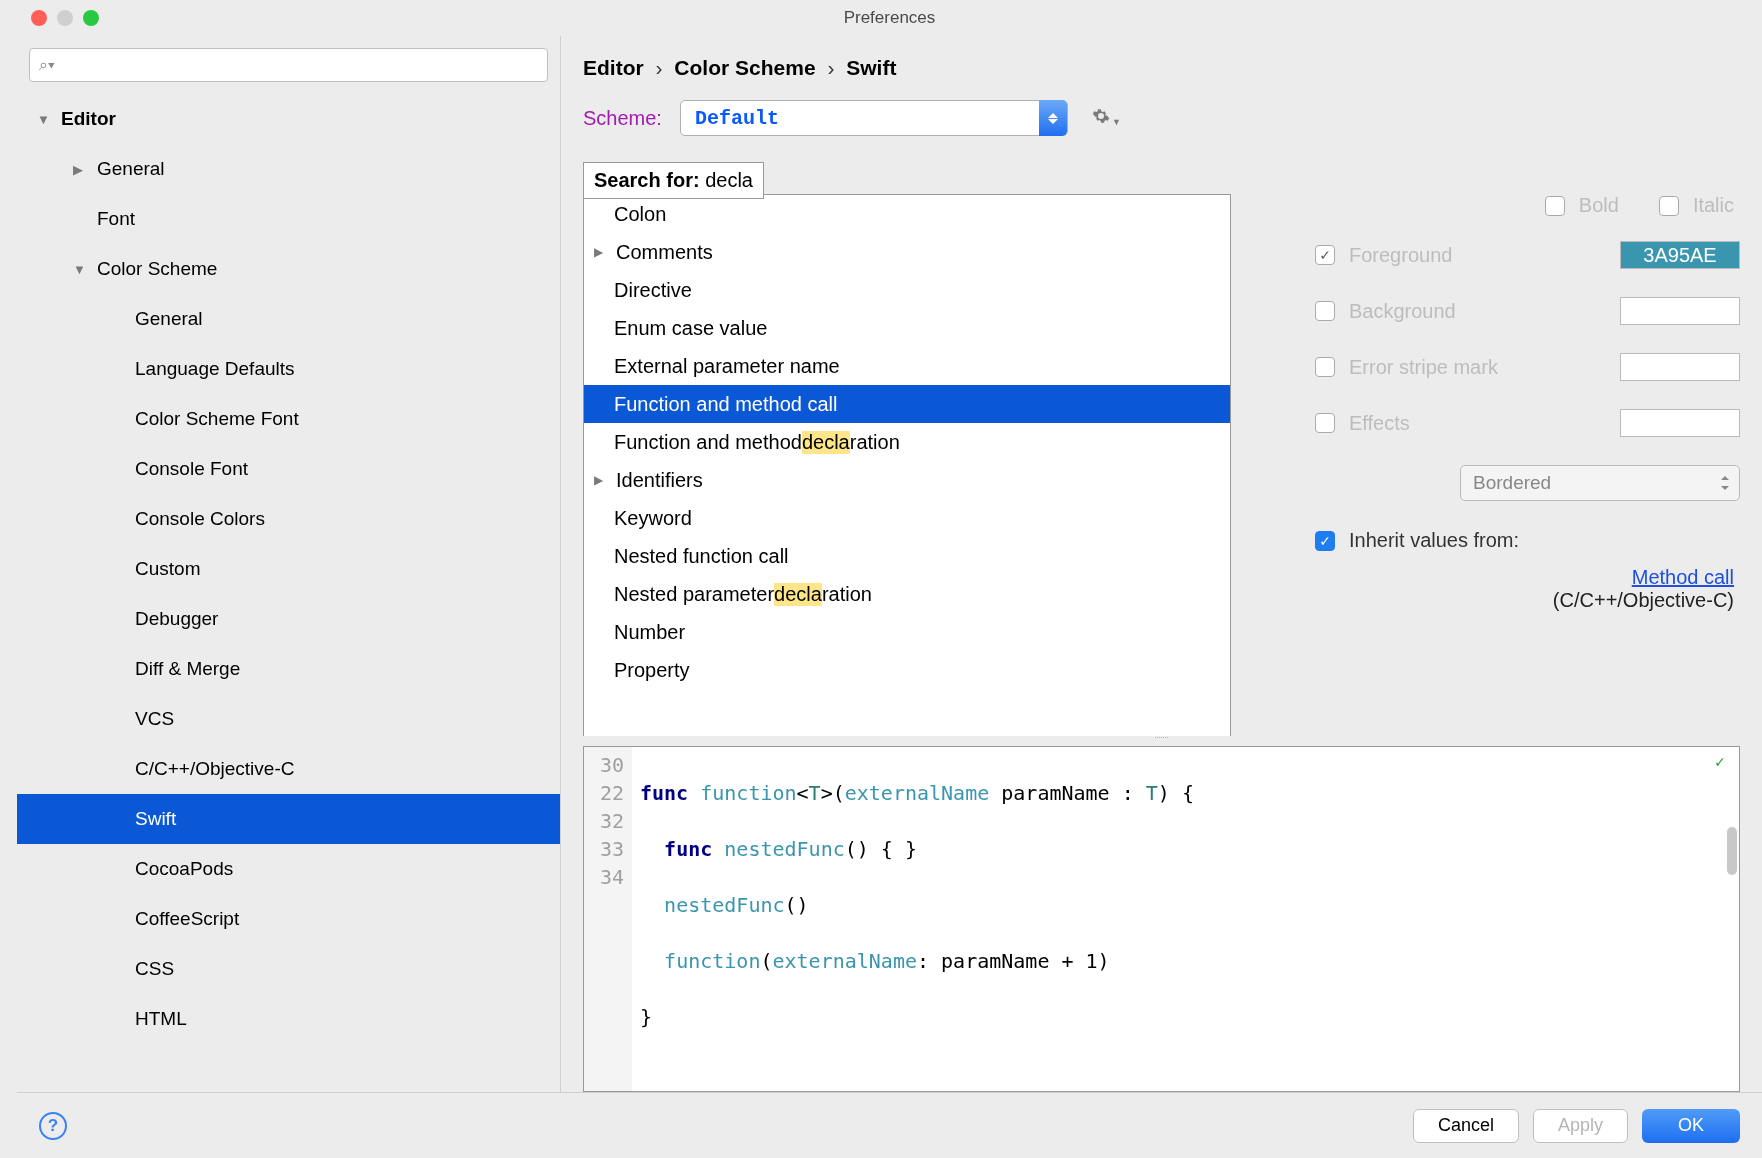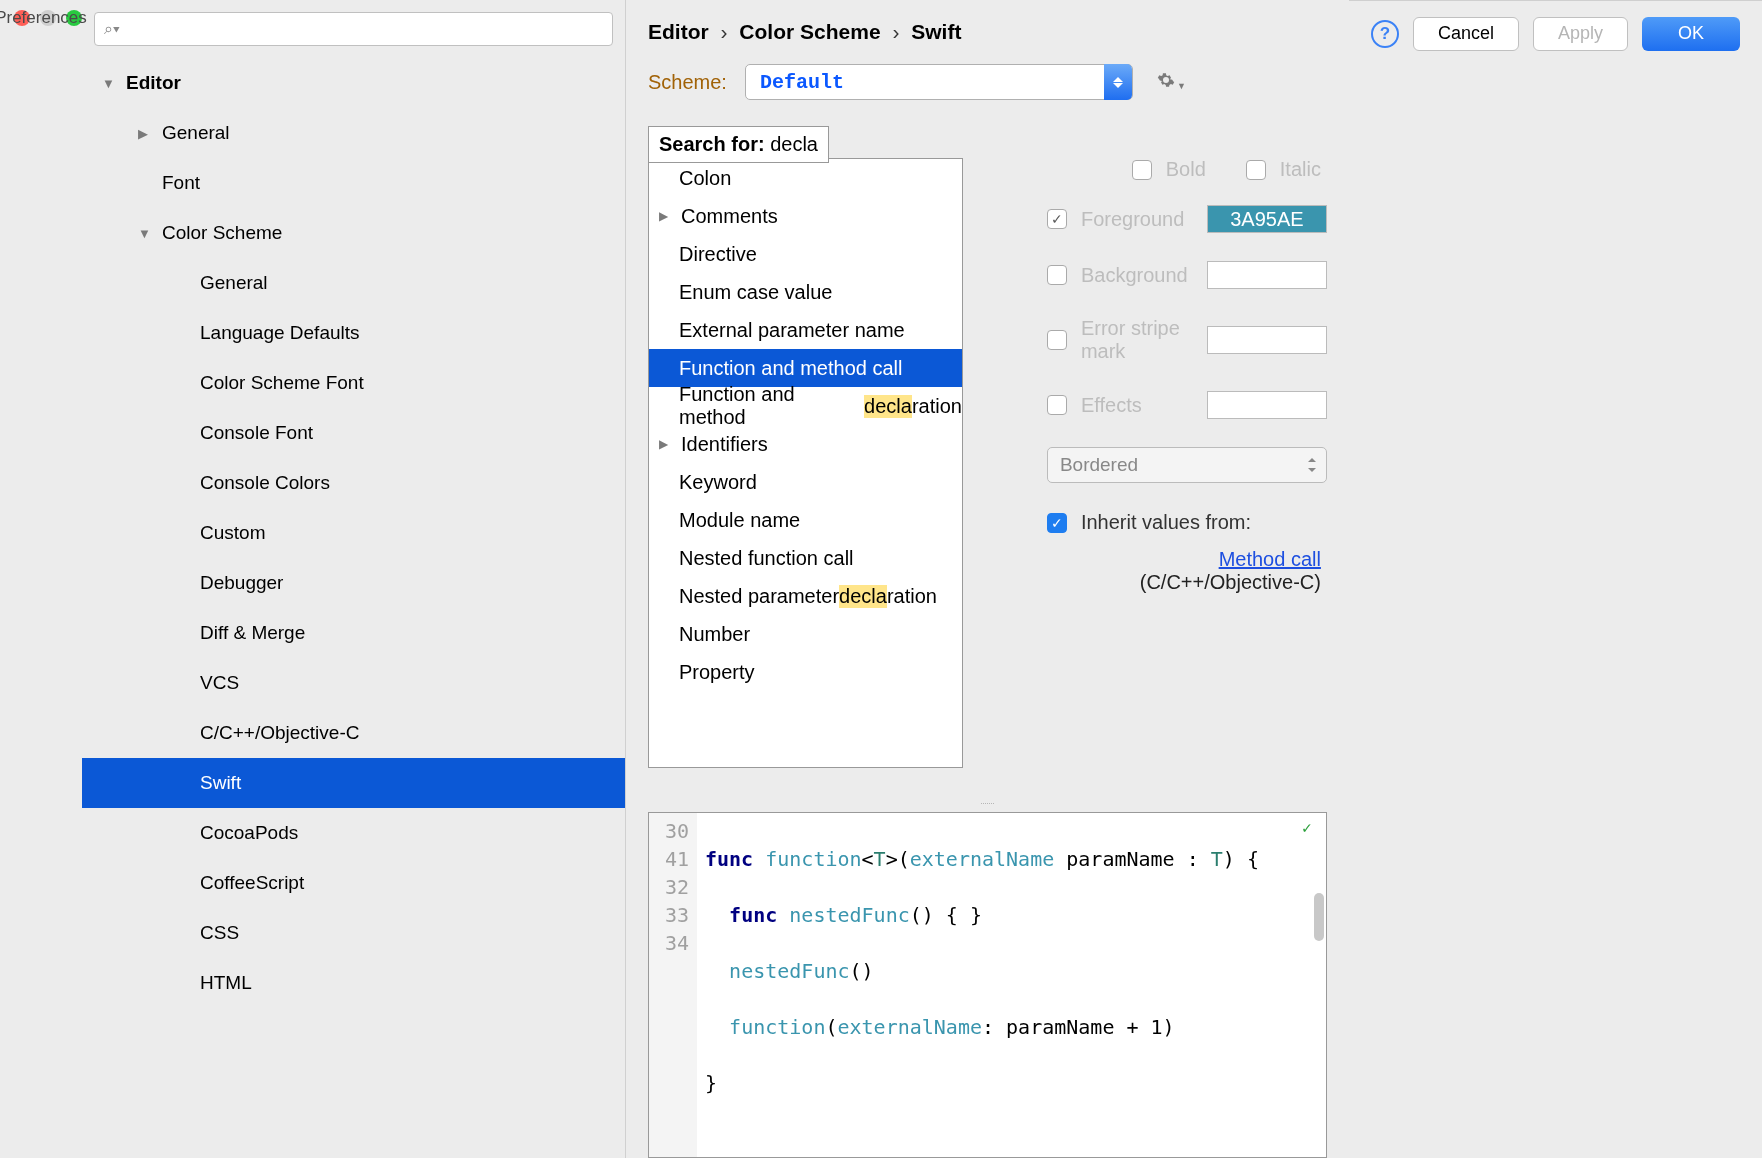--- a/index.html
+++ b/index.html
@@ -1,17 +1,17 @@
 <!DOCTYPE html>
 <html><head>
 <meta charset="utf-8">
 <style>
 * { box-sizing: border-box; margin: 0; padding: 0; }
 body { font-family: -apple-system, BlinkMacSystemFont, "Helvetica Neue", Arial, sans-serif; font-size: 13px; background: #ececec; width: 1762px; height: 1158px; overflow: hidden; }
-.window { width: 1762px; height: 1158px; display: flex; flex-direction: row; background: #ececec; }
+.window { width: 1762px; height: 1158px; display: flex; flex-direction: column; background: #ececec; padding-left: 17px; }
 
 .titlebar { height: 36px; display: flex; align-items: center; position: relative; }
 .traffic-lights { display: flex; gap: 10px; padding-left: 14px; }
 .traffic-light { width: 16px; height: 16px; border-radius: 50%; }
 .tl-close { background: #ff5f57; }
 .tl-min { background: #cfcfcf; }
 .tl-max { background: #28c940; }
 .window-title { position: absolute; left: 50%; transform: translateX(-50%); color: #4a4a4a; font-size: 17px; }
 
 .main-content { flex: 1; display: flex; overflow: hidden; }
@@ -28,21 +28,21 @@
 .tree-arrow { width: 14px; color: #7a7a7a; font-size: 13px; margin-right: 10px; display: inline-block; }
 .tree-arrow.empty { visibility: hidden; }
 .indent-1 { padding-left: 56px; }
 .indent-2 { padding-left: 118px; }
 
 .right-panel { flex: 1; display: flex; flex-direction: column; padding: 14px 22px 0 22px; overflow: hidden; }
 .breadcrumb { font-size: 21px; font-weight: bold; color: #000; padding: 6px 0 20px 0; }
 .bc-sep { font-weight: normal; color: #333; padding: 0 6px; }
 
 .scheme-row { display: flex; align-items: center; margin-bottom: 18px; }
-.scheme-label { font-size: 20px; color: #a16207; margin-right: 18px; }
+.scheme-label { font-size: 20px; color: #a21caf; margin-right: 18px; }
 .scheme-select { width: 388px; height: 36px; border: 1px solid #b0b0b0; border-radius: 5px; background: #fff; display: flex; align-items: center; position: relative; }
 .scheme-select-text { color: #0b58ff; font-weight: bold; font-size: 20px; padding-left: 14px; flex: 1; font-family: Liberation Mono, monospace; }
 .scheme-select-btn { width: 28px; height: 36px; background: linear-gradient(#6baaf8,#1f6ef0); border-radius: 0 5px 5px 0; display: flex; flex-direction: column; align-items: center; justify-content: center; gap: 1px; }
 .scheme-select-btn::before, .scheme-select-btn::after { content: ""; border-left: 5px solid transparent; border-right: 5px solid transparent; }
 .scheme-select-btn::before { border-bottom: 5px solid #fff; }
 .scheme-select-btn::after { border-top: 5px solid #fff; }
 .gear-icon { margin-left: 24px; color: #7a7a7a; font-size: 18px; position: relative; }
 .gear-dd { font-size: 9px; margin-left: 2px; color: #7a7a7a; }
 
 .mid-section { flex: 1; display: flex; overflow: hidden; position: relative; }
@@ -241,23 +241,20 @@
               <span>ration</span>
             </div>
             <div class="attr-row">
               <span class="arrow">▶</span>
               <span>Identifiers</span>
             </div>
             <div class="attr-row">
               <span>Keyword</span>
             </div>
             <div class="attr-row">
-              <span>Module name</span>
-            </div>
-            <div class="attr-row">
               <span>Nested function call</span>
             </div>
             <div class="attr-row">
               <span>Nested parameter </span>
               <span class="hl">decla</span>
               <span>ration</span>
             </div>
             <div class="attr-row">
               <span>Number</span>
             </div>
@@ -312,21 +309,21 @@
             <div class="inherit-sub">(C/C++/Objective-C)</div>
           </div>
         </div>
       </div>
 
       <div class="resize-handle">˙˙˙˙˙˙˙</div>
 
       <div class="code-preview">
         <div class="gutter">
           <div>30</div>
-          <div>41</div>
+          <div>22</div>
           <div>32</div>
           <div>33</div>
           <div>34</div>
         </div>
         <div class="code-area">
 <div><span class="kw">func</span> <span class="fn">function</span>&lt;<span class="tp">T</span>&gt;(<span class="fn">externalName</span> <span>paramName</span> : <span class="tp">T</span>) {</div>
 <div>  <span class="kw">func</span> <span class="fn">nestedFunc</span>() { }</div>
 <div>  <span class="fn">nestedFunc</span>()</div>
 <div>  <span class="fn">function</span>(<span class="fn">externalName</span>: <span>paramName</span> + <span>1</span>)</div>
 <div>}</div>

